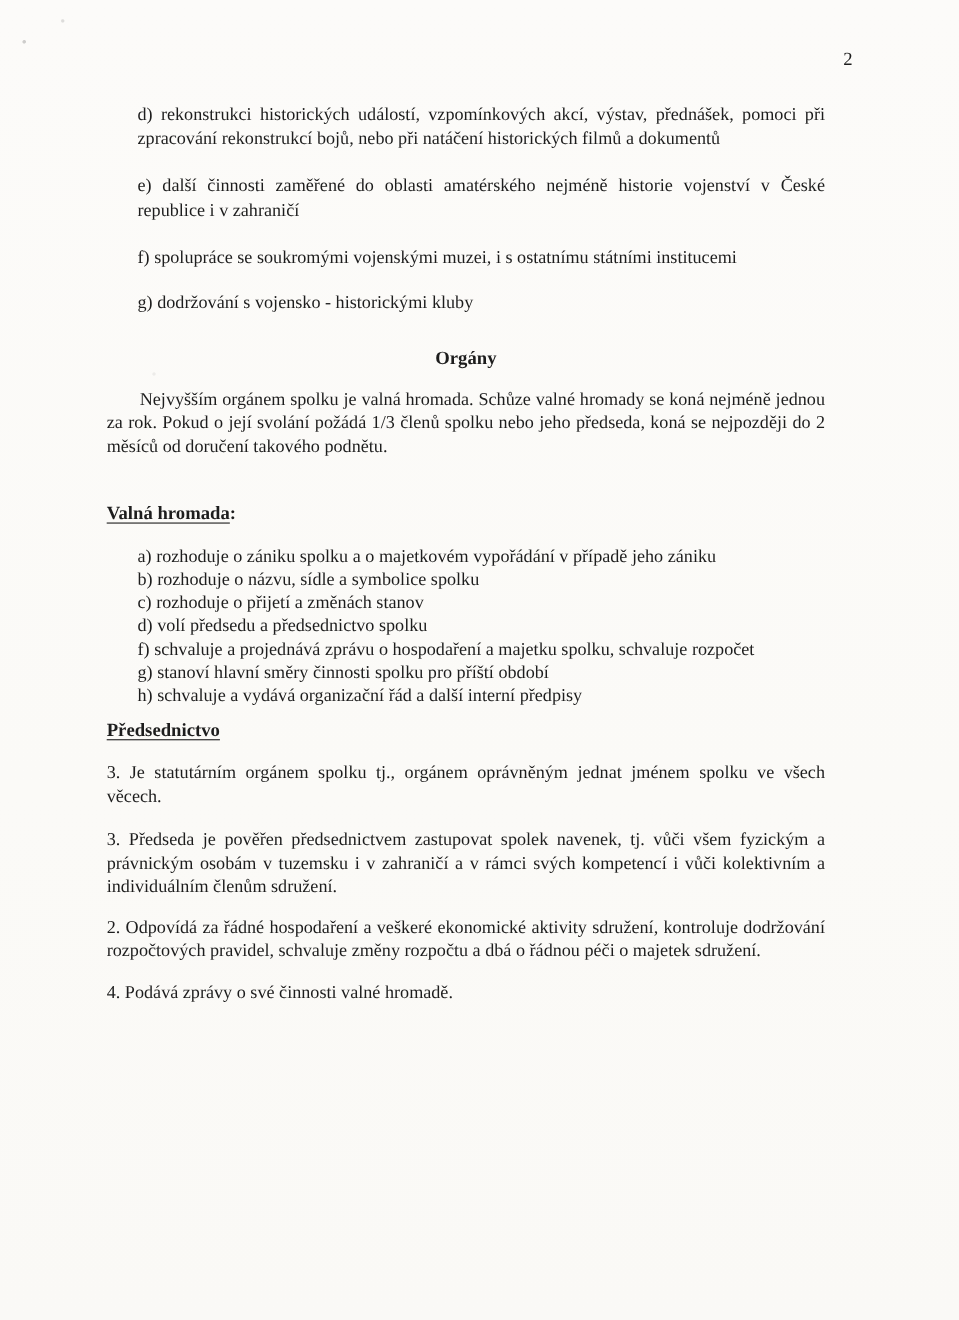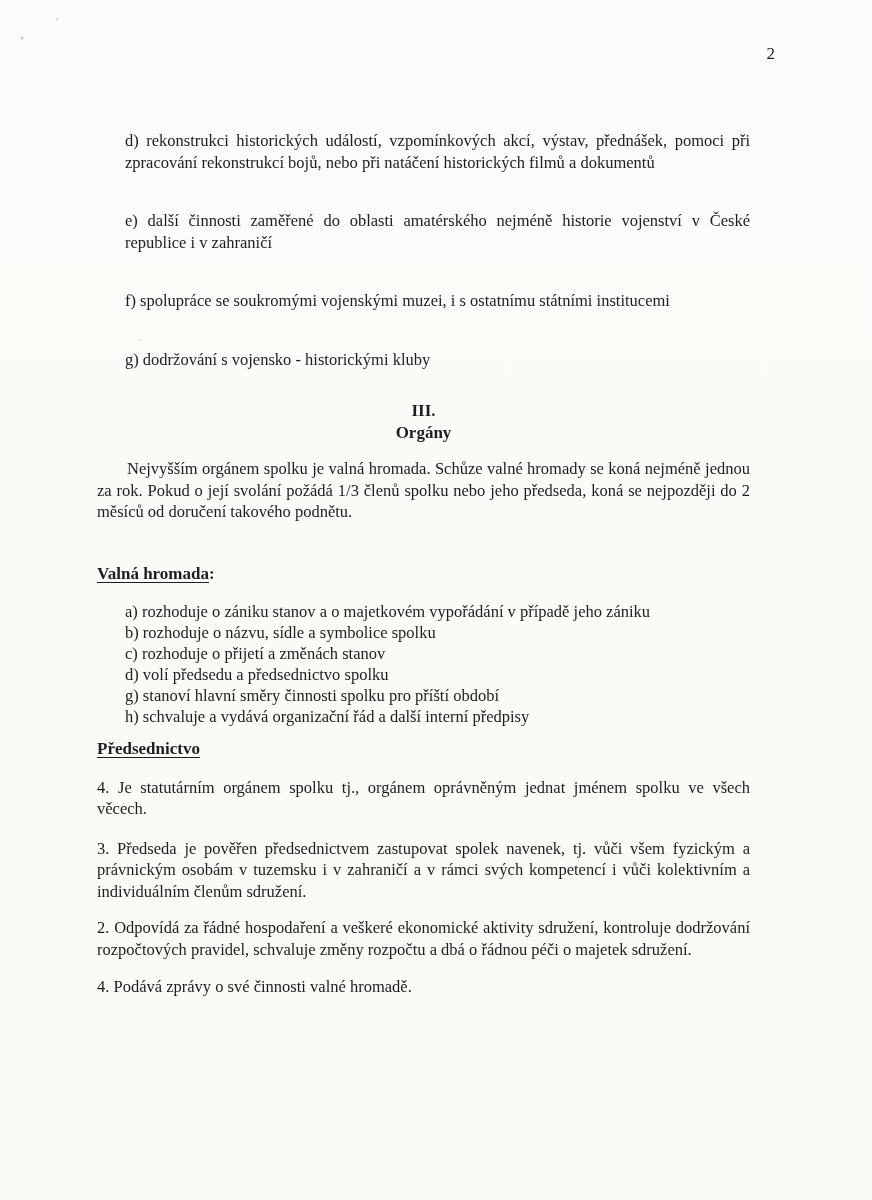--- a/index.html
+++ b/index.html
@@ -21,21 +21,21 @@
   }
   .page-number {
     position:absolute; top:44px; right:97px;
     font-size:17px;
   }
   p.block {
     font-size:16.5px;
     line-height:21.5px;
     text-align:justify;
   }
-  .act-item { margin-left:28px;margin-top:37px; }
+  .act-item { margin-left:28px; }
   .act-item.mb1 { margin-bottom:22px; }
   .act-f { margin-bottom:19px; text-align:left; }
   .act-g { margin-bottom:30px; text-align:left; }
   .sec-head {
     text-align:center;
     font-weight:bold;
     font-size:17px;
     line-height:21.5px;
   }
   .sec-head-group { margin-bottom:15px; }
@@ -67,39 +67,39 @@
 <div class="page">
 
   <div class="page-number">2</div>
 
   <p class="block act-item mb1">d) rekonstrukci historických událostí, vzpomínkových akcí, výstav, přednášek, pomoci při zpracování rekonstrukcí bojů, nebo při natáčení historických filmů a dokumentů</p>
   <p class="block act-item mb1">e) další činnosti zaměřené do oblasti amatérského nejméně historie vojenství v České republice i v zahraničí</p>
   <p class="block act-item act-f">f) spolupráce se soukromými vojenskými muzei, i s ostatnímu státními institucemi</p>
   <p class="block act-item act-g">g) dodržování s vojensko - historickými kluby</p>
 
   <div class="sec-head-group">
-    <div class="sec-head">III.</div>
     <div class="sec-head">Orgány</div>
   </div>
 
 
   <p class="block body-para"><span class="first-indent"></span><span>Nejvyšším orgánem spolku je valná hromada. Schůze valné hromady se koná nejméně jednou za rok. Pokud o její svolání požádá 1/3 členů spolku nebo jeho předseda, koná se nejpozději do 2 měsíců od doručení takového podnětu.</span></p>
 
   <div class="underlined-head"><span class="u">Valná hromada</span><span>:</span></div>
 
   <ul class="plain">
-    <li>a) rozhoduje o zániku stanov a o majetkovém vypořádání v případě jeho zániku</li>
+    <li>a) rozhoduje o zániku spolku a o majetkovém vypořádání v případě jeho zániku</li>
     <li>b) rozhoduje o názvu, sídle a symbolice spolku</li>
     <li>c) rozhoduje o přijetí a změnách stanov</li>
     <li>d) volí předsedu a předsednictvo spolku</li>
+    <li>f) schvaluje a projednává zprávu o hospodaření a majetku spolku, schvaluje rozpočet</li>
     <li>g) stanoví hlavní směry činnosti spolku pro příští období</li>
     <li>h) schvaluje a vydává organizační řád a další interní předpisy</li>
   </ul>
 
 
   <div class="underlined-head board-head"><span class="u">Předsednictvo</span></div>
 
-  <p class="block board-para-2l">4. Je statutárním orgánem spolku tj., orgánem oprávněným jednat jménem spolku ve všech věcech.</p>
+  <p class="block board-para-2l">3. Je statutárním orgánem spolku tj., orgánem oprávněným jednat jménem spolku ve všech věcech.</p>
   <p class="block board-para-3l">3. Předseda je pověřen předsednictvem zastupovat spolek navenek, tj. vůči všem fyzickým a právnickým osobám v tuzemsku i v zahraničí a v rámci svých kompetencí i vůči kolektivním a individuálním členům sdružení.</p>
   <p class="block board-para-3lb">2. Odpovídá za řádné hospodaření a veškeré ekonomické aktivity sdružení, kontroluje dodržování rozpočtových pravidel, schvaluje změny rozpočtu a dbá o řádnou péči o majetek sdružení.</p>
   <p class="block" style="text-align:left">4. Podává zprávy o své činnosti valné hromadě.</p>
 
 </div>
 
 </body></html>

